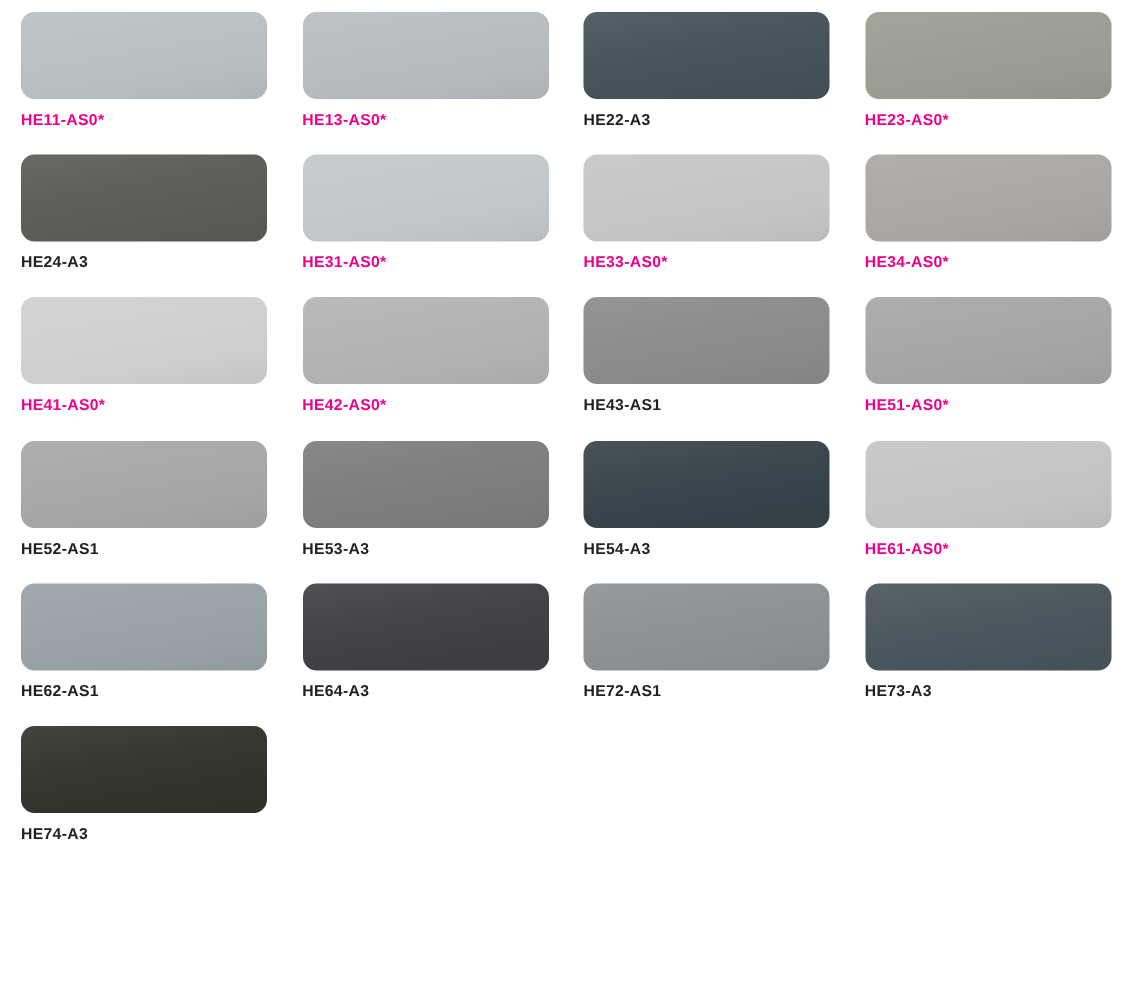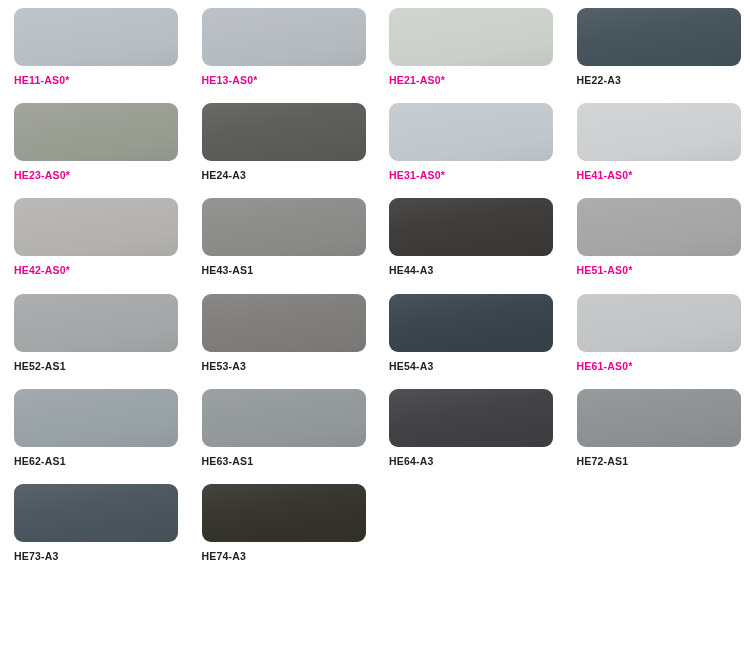--- a/index.html
+++ b/index.html
@@ -73,54 +73,54 @@
 <div id="swatch-grid" style="background: rgb(255, 255, 255);">
     <div class="swatch-cell">
       <div class="swatch-chip" style="background: rgb(184, 192, 196);"></div>
       <div class="swatch-label pink">HE11-AS0*</div>
     </div>
     <div class="swatch-cell">
       <div class="swatch-chip" style="background: rgb(183, 188, 192);"></div>
       <div class="swatch-label pink">HE13-AS0*</div>
     </div>
     <div class="swatch-cell">
-      <div class="swatch-chip" style="background: rgb(204, 209, 203);"></div>
-      <div class="swatch-label pink">HE21-AS0*</div>
-    </div>
-    <div class="swatch-cell">
       <div class="swatch-chip" style="background: rgb(69, 82, 90);"></div>
       <div class="swatch-label dark">HE22-A3</div>
     </div>
     <div class="swatch-cell">
       <div class="swatch-chip" style="background: rgb(154, 157, 146);"></div>
       <div class="swatch-label pink">HE23-AS0*</div>
     </div>
     <div class="swatch-cell">
       <div class="swatch-chip" style="background: rgb(91, 91, 87);"></div>
       <div class="swatch-label dark">HE24-A3</div>
     </div>
     <div class="swatch-cell">
       <div class="swatch-chip" style="background: rgb(194, 200, 204);"></div>
       <div class="swatch-label pink">HE31-AS0*</div>
     </div>
     <div class="swatch-cell">
+      <div class="swatch-chip" style="background: rgb(196, 198, 199);"></div>
+      <div class="swatch-label pink">HE33-AS0*</div>
+    </div>
+    <div class="swatch-cell">
+      <div class="swatch-chip" style="background: rgb(170, 167, 164);"></div>
+      <div class="swatch-label pink">HE34-AS0*</div>
+    </div>
+    <div class="swatch-cell">
       <div class="swatch-chip" style="background: rgb(207, 208, 210);"></div>
       <div class="swatch-label pink">HE41-AS0*</div>
     </div>
     <div class="swatch-cell">
       <div class="swatch-chip" style="background: rgb(180, 179, 177);"></div>
       <div class="swatch-label pink">HE42-AS0*</div>
     </div>
     <div class="swatch-cell">
       <div class="swatch-chip" style="background: rgb(139, 139, 138);"></div>
       <div class="swatch-label dark">HE43-AS1</div>
-    </div>
-    <div class="swatch-cell">
-      <div class="swatch-chip" style="background: rgb(60, 58, 56);"></div>
-      <div class="swatch-label dark">HE44-A3</div>
     </div>
     <div class="swatch-cell">
       <div class="swatch-chip" style="background: rgb(166, 166, 167);"></div>
       <div class="swatch-label pink">HE51-AS0*</div>
     </div>
     <div class="swatch-cell">
       <div class="swatch-chip" style="background: rgb(166, 167, 168);"></div>
       <div class="swatch-label dark">HE52-AS1</div>
     </div>
     <div class="swatch-cell">
@@ -133,24 +133,20 @@
     </div>
     <div class="swatch-cell">
       <div class="swatch-chip" style="background: rgb(195, 197, 199);"></div>
       <div class="swatch-label pink">HE61-AS0*</div>
     </div>
     <div class="swatch-cell">
       <div class="swatch-chip" style="background: rgb(153, 162, 167);"></div>
       <div class="swatch-label dark">HE62-AS1</div>
     </div>
     <div class="swatch-cell">
-      <div class="swatch-chip" style="background: rgb(147, 152, 155);"></div>
-      <div class="swatch-label dark">HE63-AS1</div>
-    </div>
-    <div class="swatch-cell">
       <div class="swatch-chip" style="background: rgb(64, 63, 68);"></div>
       <div class="swatch-label dark">HE64-A3</div>
     </div>
     <div class="swatch-cell">
       <div class="swatch-chip" style="background: rgb(142, 145, 147);"></div>
       <div class="swatch-label dark">HE72-AS1</div>
     </div>
     <div class="swatch-cell">
       <div class="swatch-chip" style="background: rgb(73, 85, 92);"></div>
       <div class="swatch-label dark">HE73-A3</div>

